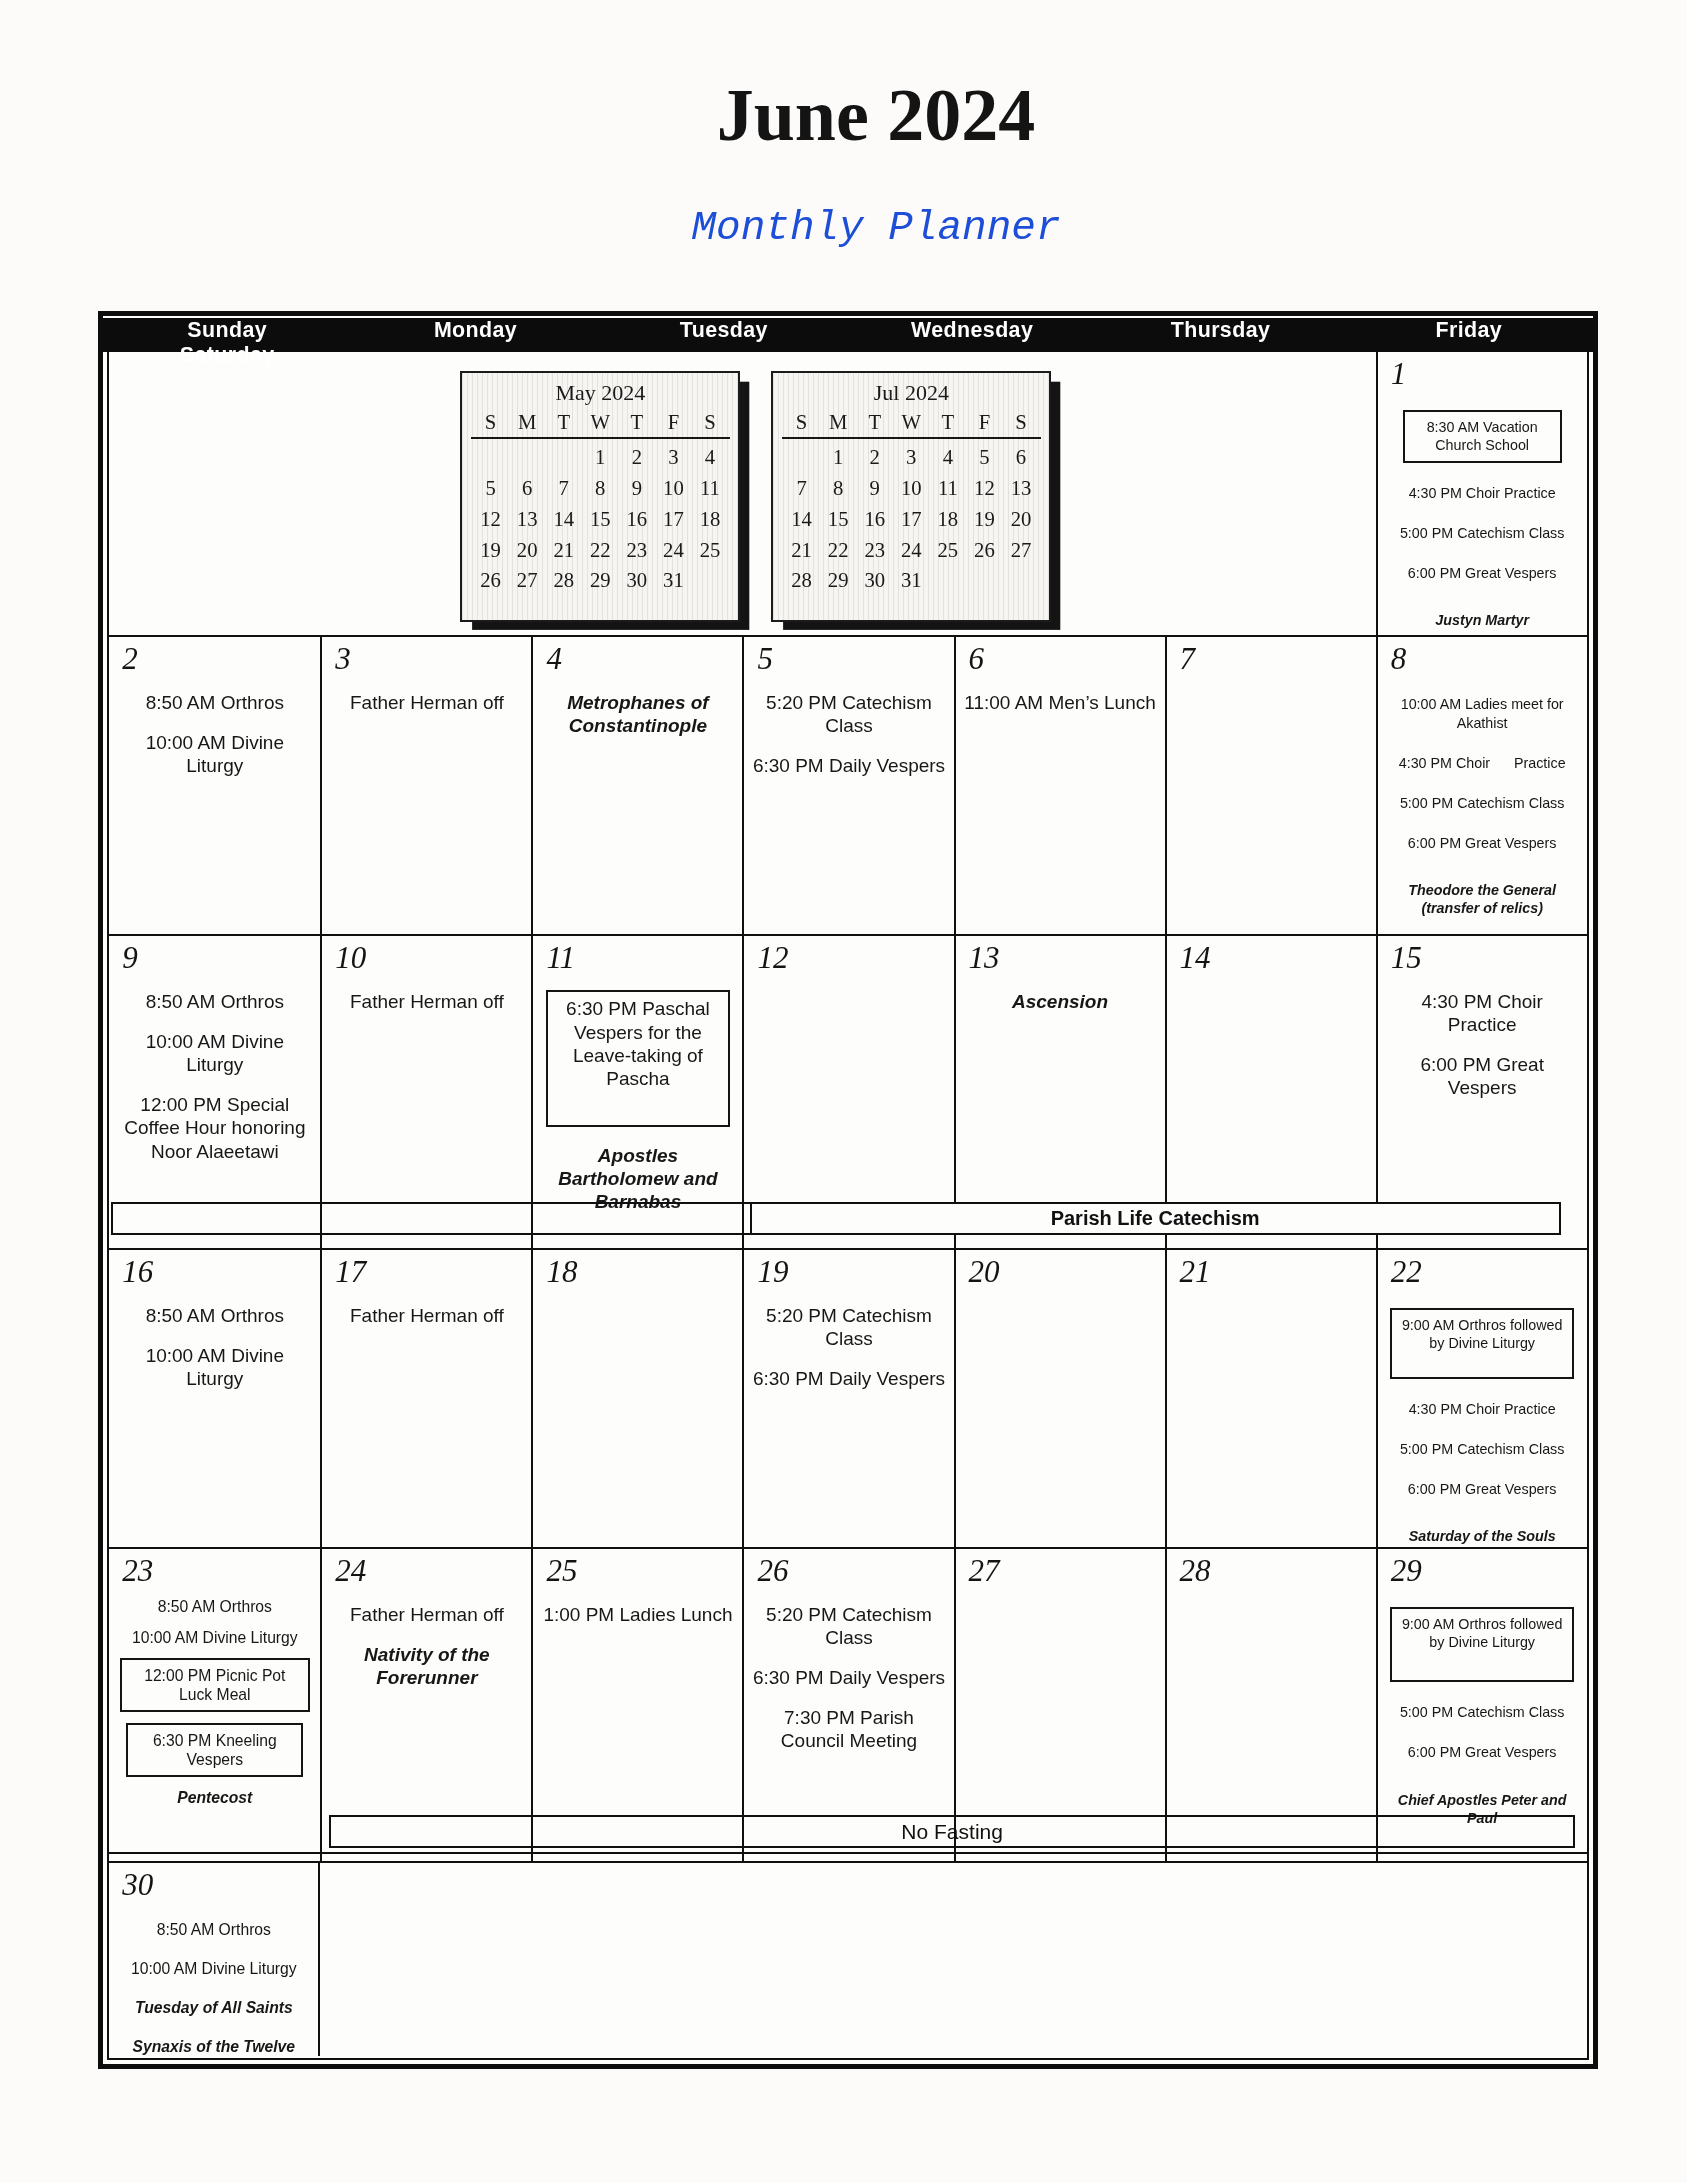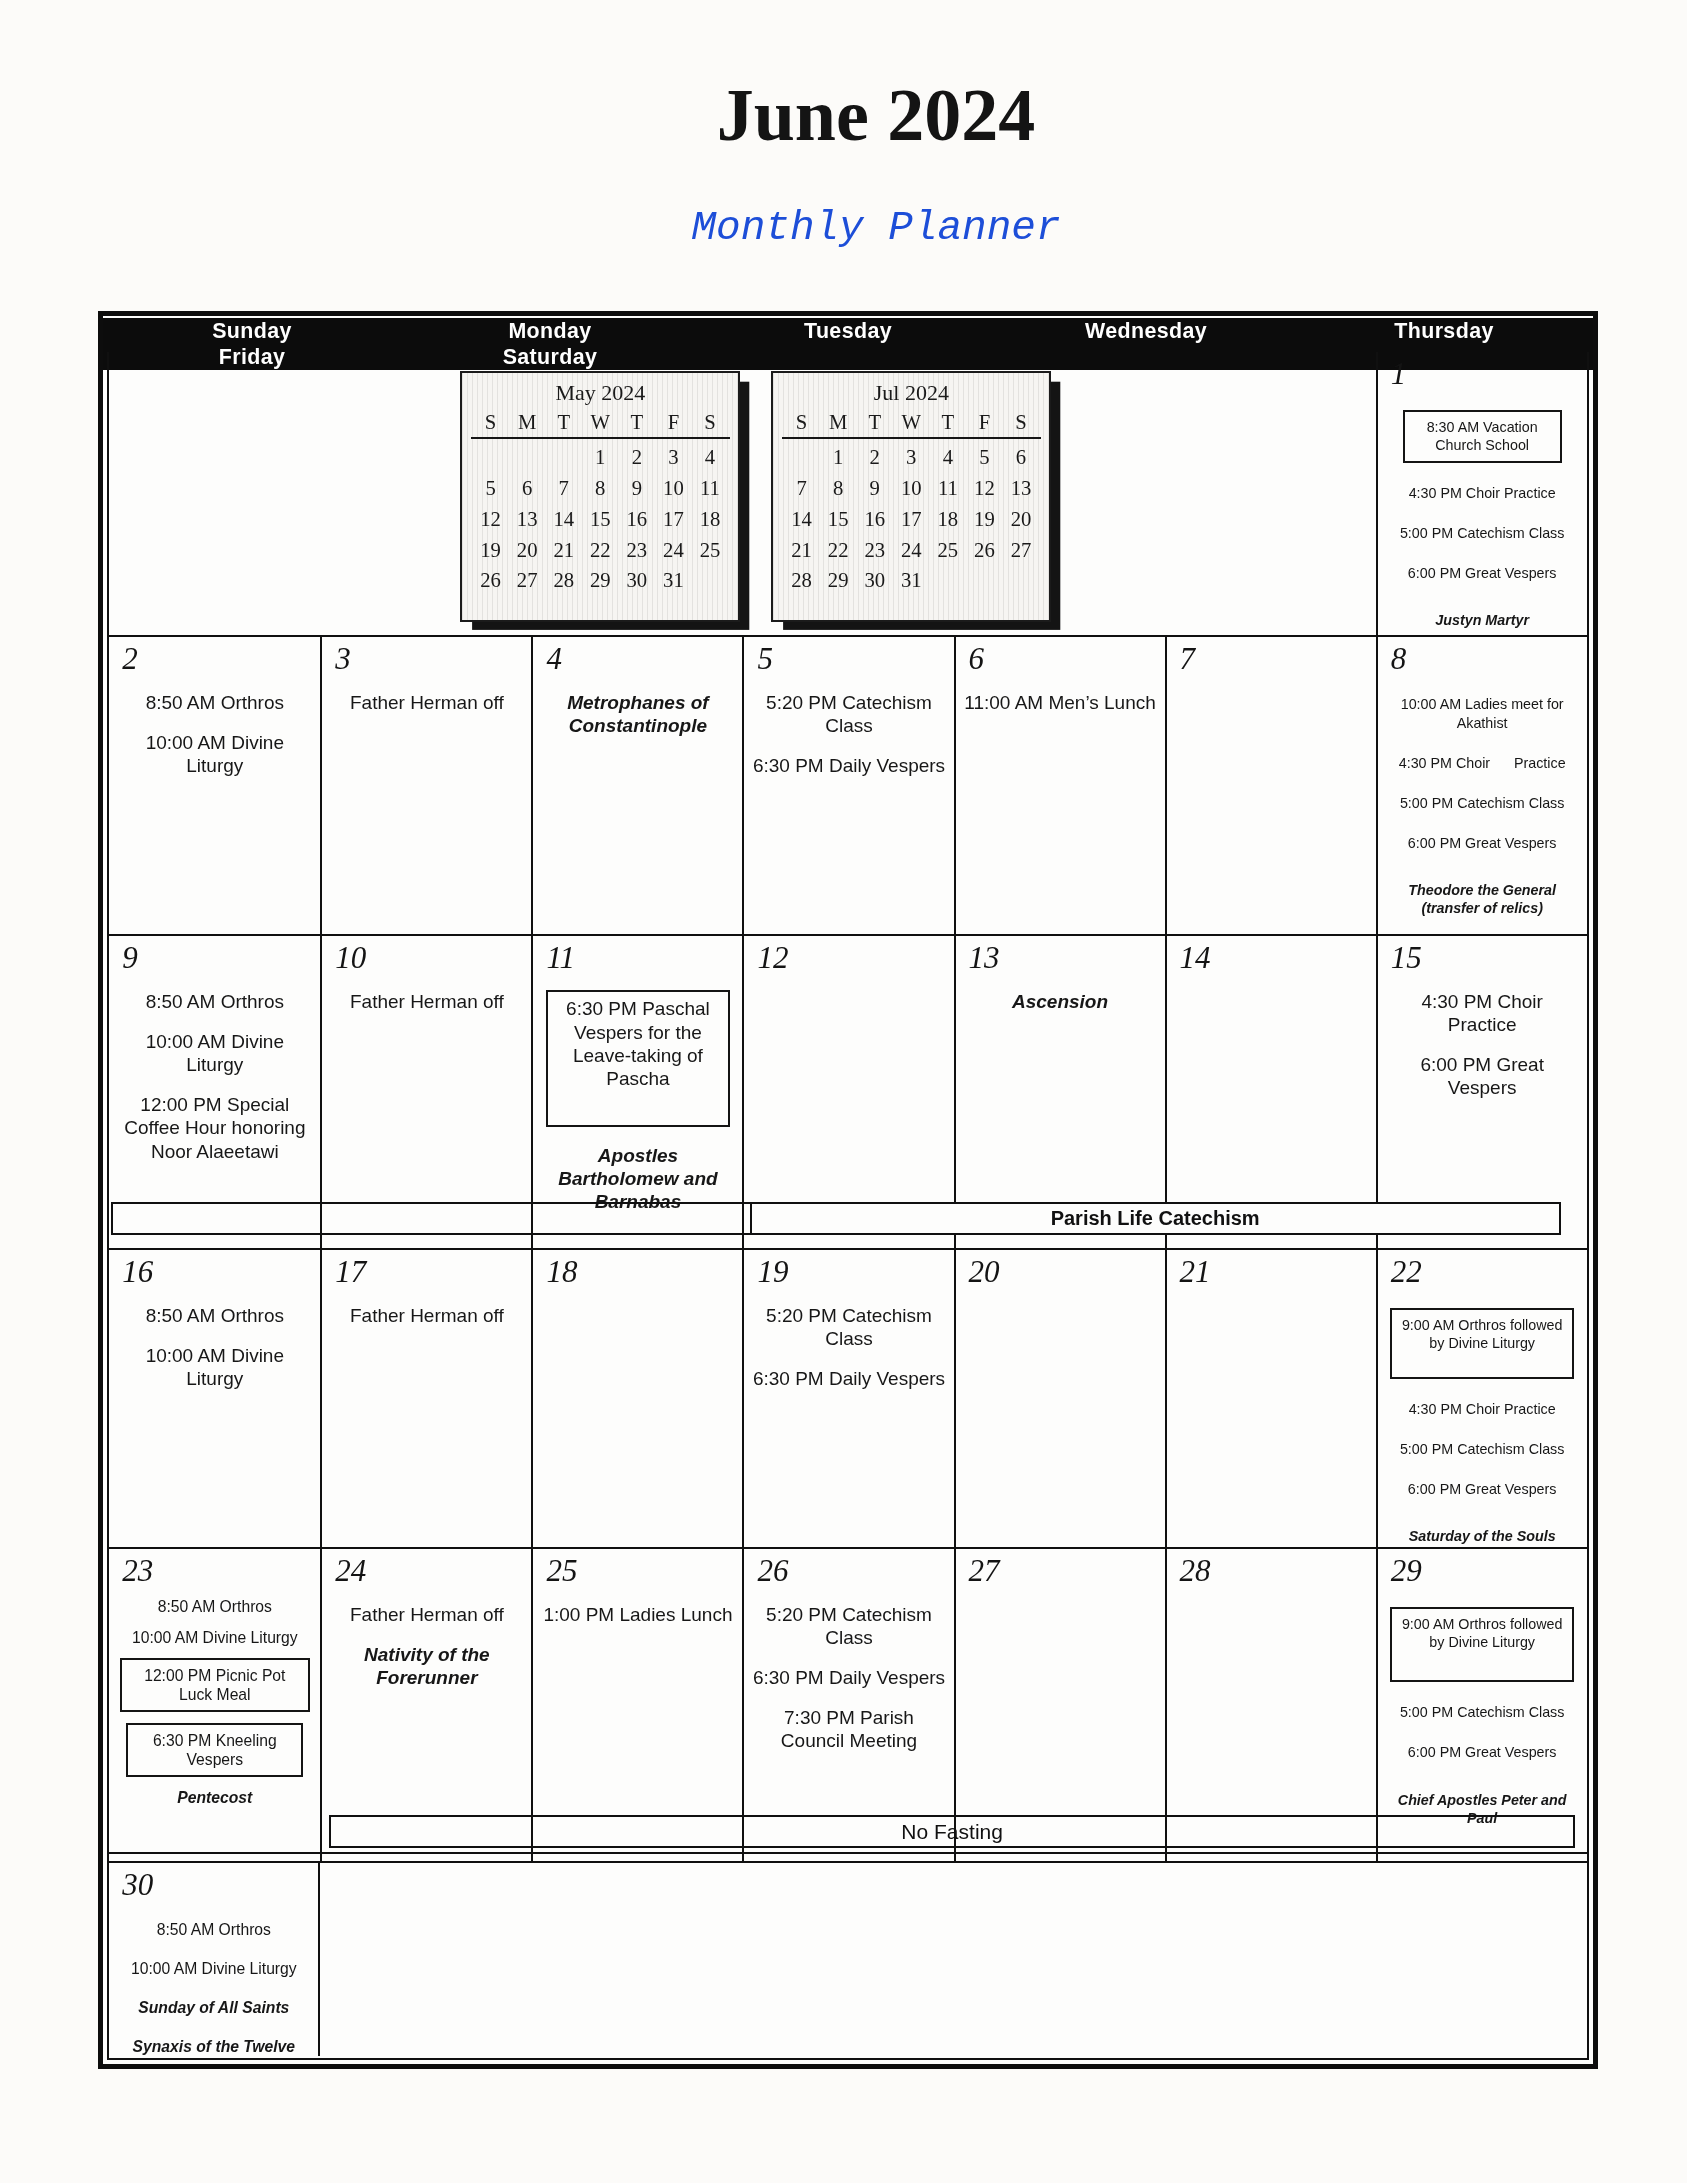--- a/index.html
+++ b/index.html
@@ -7,21 +7,21 @@
 
   
   .title{position:absolute;left:64px;right:0;top:77px;text-align:center;
          font-family:"Liberation Serif",serif;font-weight:700;font-size:74px;line-height:1.05;color:#141414;}
   .subtitle{position:absolute;left:64px;right:0;top:205px;text-align:center;
          font-family:Liberation Mono, monospace;font-style:italic;font-size:41px;color:#1d4ed8;}
 
   
   .calendar{position:absolute;left:98px;top:311px;width:1500px;height:1758px;
             border:5px solid #0d0d0d;background:#fdfdfc;box-sizing:border-box;}
-  .dayheader{height:52px;margin-top:2.1px;background:#0c0c0c;display:grid;grid-template-columns:repeat(5,1fr);
+  .dayheader{height:34px;margin-top:2.1px;background:#0c0c0c;display:grid;grid-template-columns:repeat(6,1fr);
              align-items:center;text-align:center;color:#ffffff;font-weight:700;font-size:21.4px;letter-spacing:0.4px;}
   .weeks{position:absolute;left:4.3px;right:4.3px;top:36px;bottom:4.3px;border:2.1px solid #101010;border-top:none;box-sizing:border-box;}
 
   
   .week{position:relative;display:grid;grid-template-columns:repeat(7,1fr);border-bottom:2.1px solid #101010;box-sizing:border-box;}
   .week.final{border-bottom:none;}
   .cell{border-left:2.1px solid #101010;overflow:hidden;position:relative;box-sizing:border-box;}
   .cell:first-child{border-left:none;}
   .week.open .cell{border-left:none;}
   .week.open .cell.sat{border-left:2.1px solid #101010;}
@@ -295,21 +295,21 @@
           </div>
           <div class="cell sat sm">
             <span class="datenum">29</span>
             <div class="events"><div class="event boxed" style="min-height: 75px; width: 88%;">9:00 AM Orthros followed by Divine Liturgy</div><div class="event">5:00 PM Catechism Class</div><div class="event">6:00 PM Great Vespers</div><div class="event feast">Chief Apostles Peter and Paul</div></div>
           </div>
           <div class="strip nf">No Fasting</div>
         </div>
         <div class="week final" style="height: 193px;">
           <div class="cell sun p30">
             <span class="datenum">30</span>
-            <div class="events"><div class="event">8:50 AM Orthros</div><div class="event">10:00 AM Divine Liturgy</div><div class="event feast">Sunday of All Saints</div><div class="event feast">Synaxis of the Twelve Apostles</div></div>
+            <div class="events"><div class="event">8:50 AM Orthros</div><div class="event">10:00 AM Divine Liturgy</div><div class="event feast">Tuesday of All Saints</div><div class="event feast">Synaxis of the Twelve Apostles</div></div>
           </div>
           <div class="cell"></div>
           <div class="cell"></div>
           <div class="cell"></div>
           <div class="cell"></div>
           <div class="cell"></div>
           <div class="cell sat"></div>
         </div>
       </div>
   </div>

